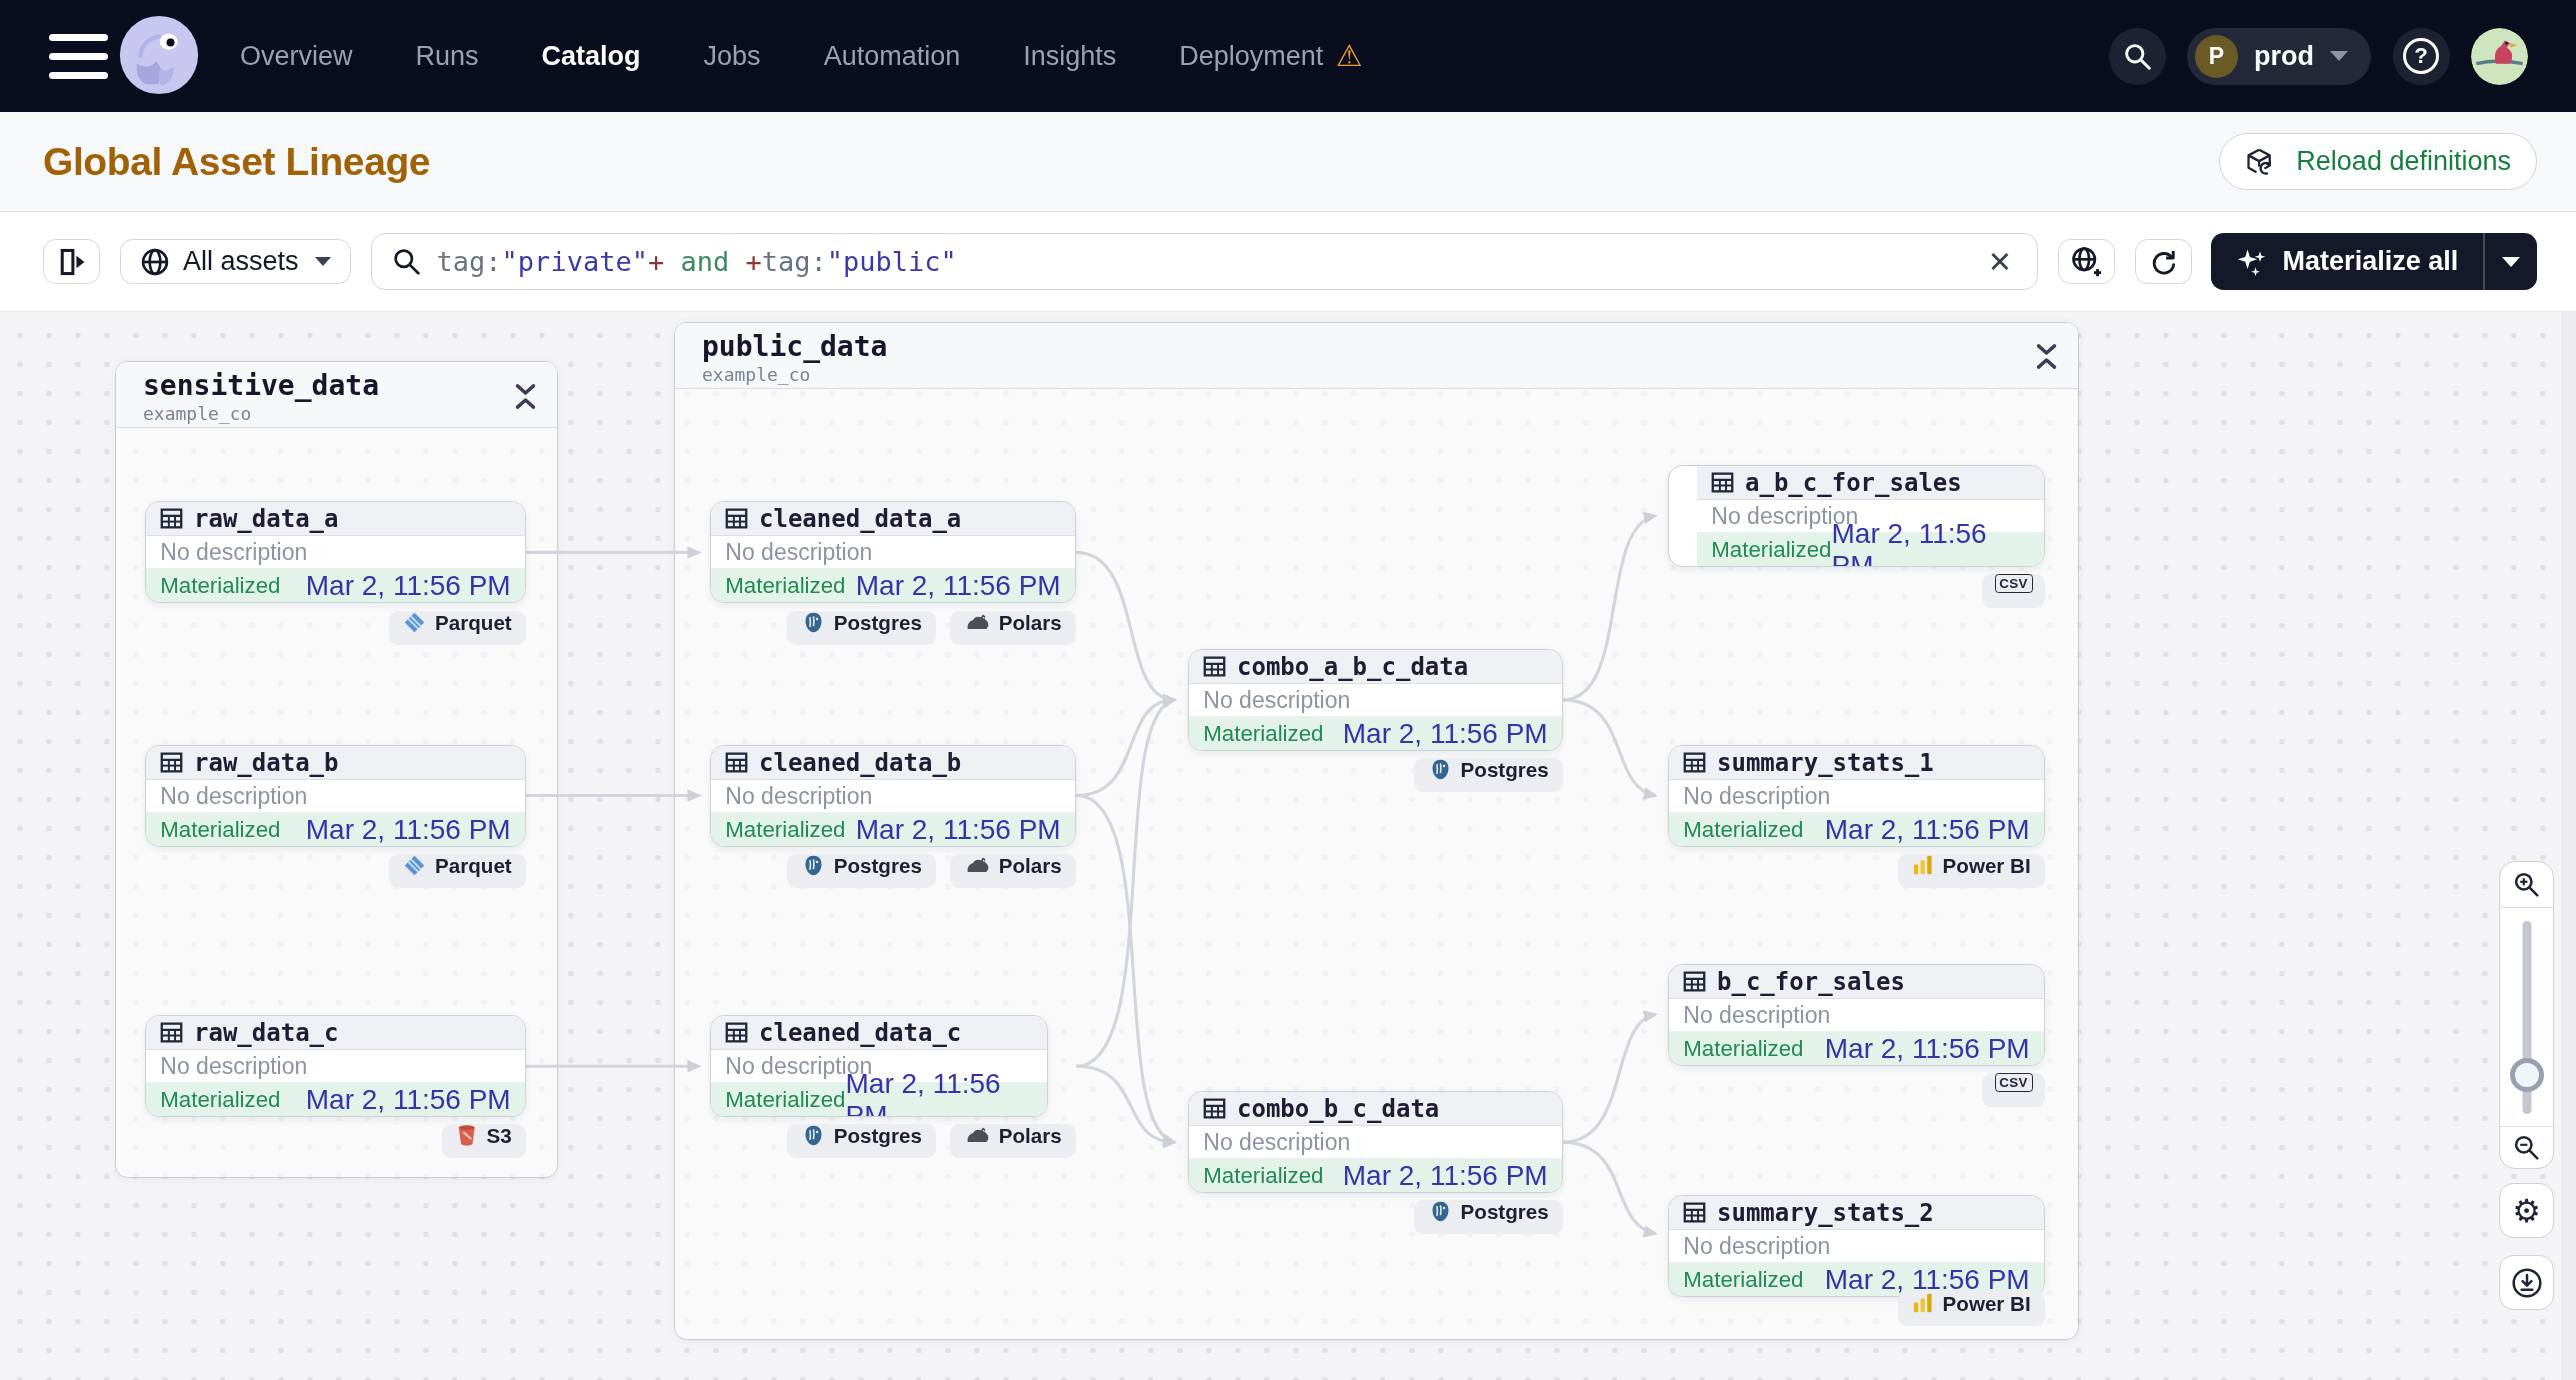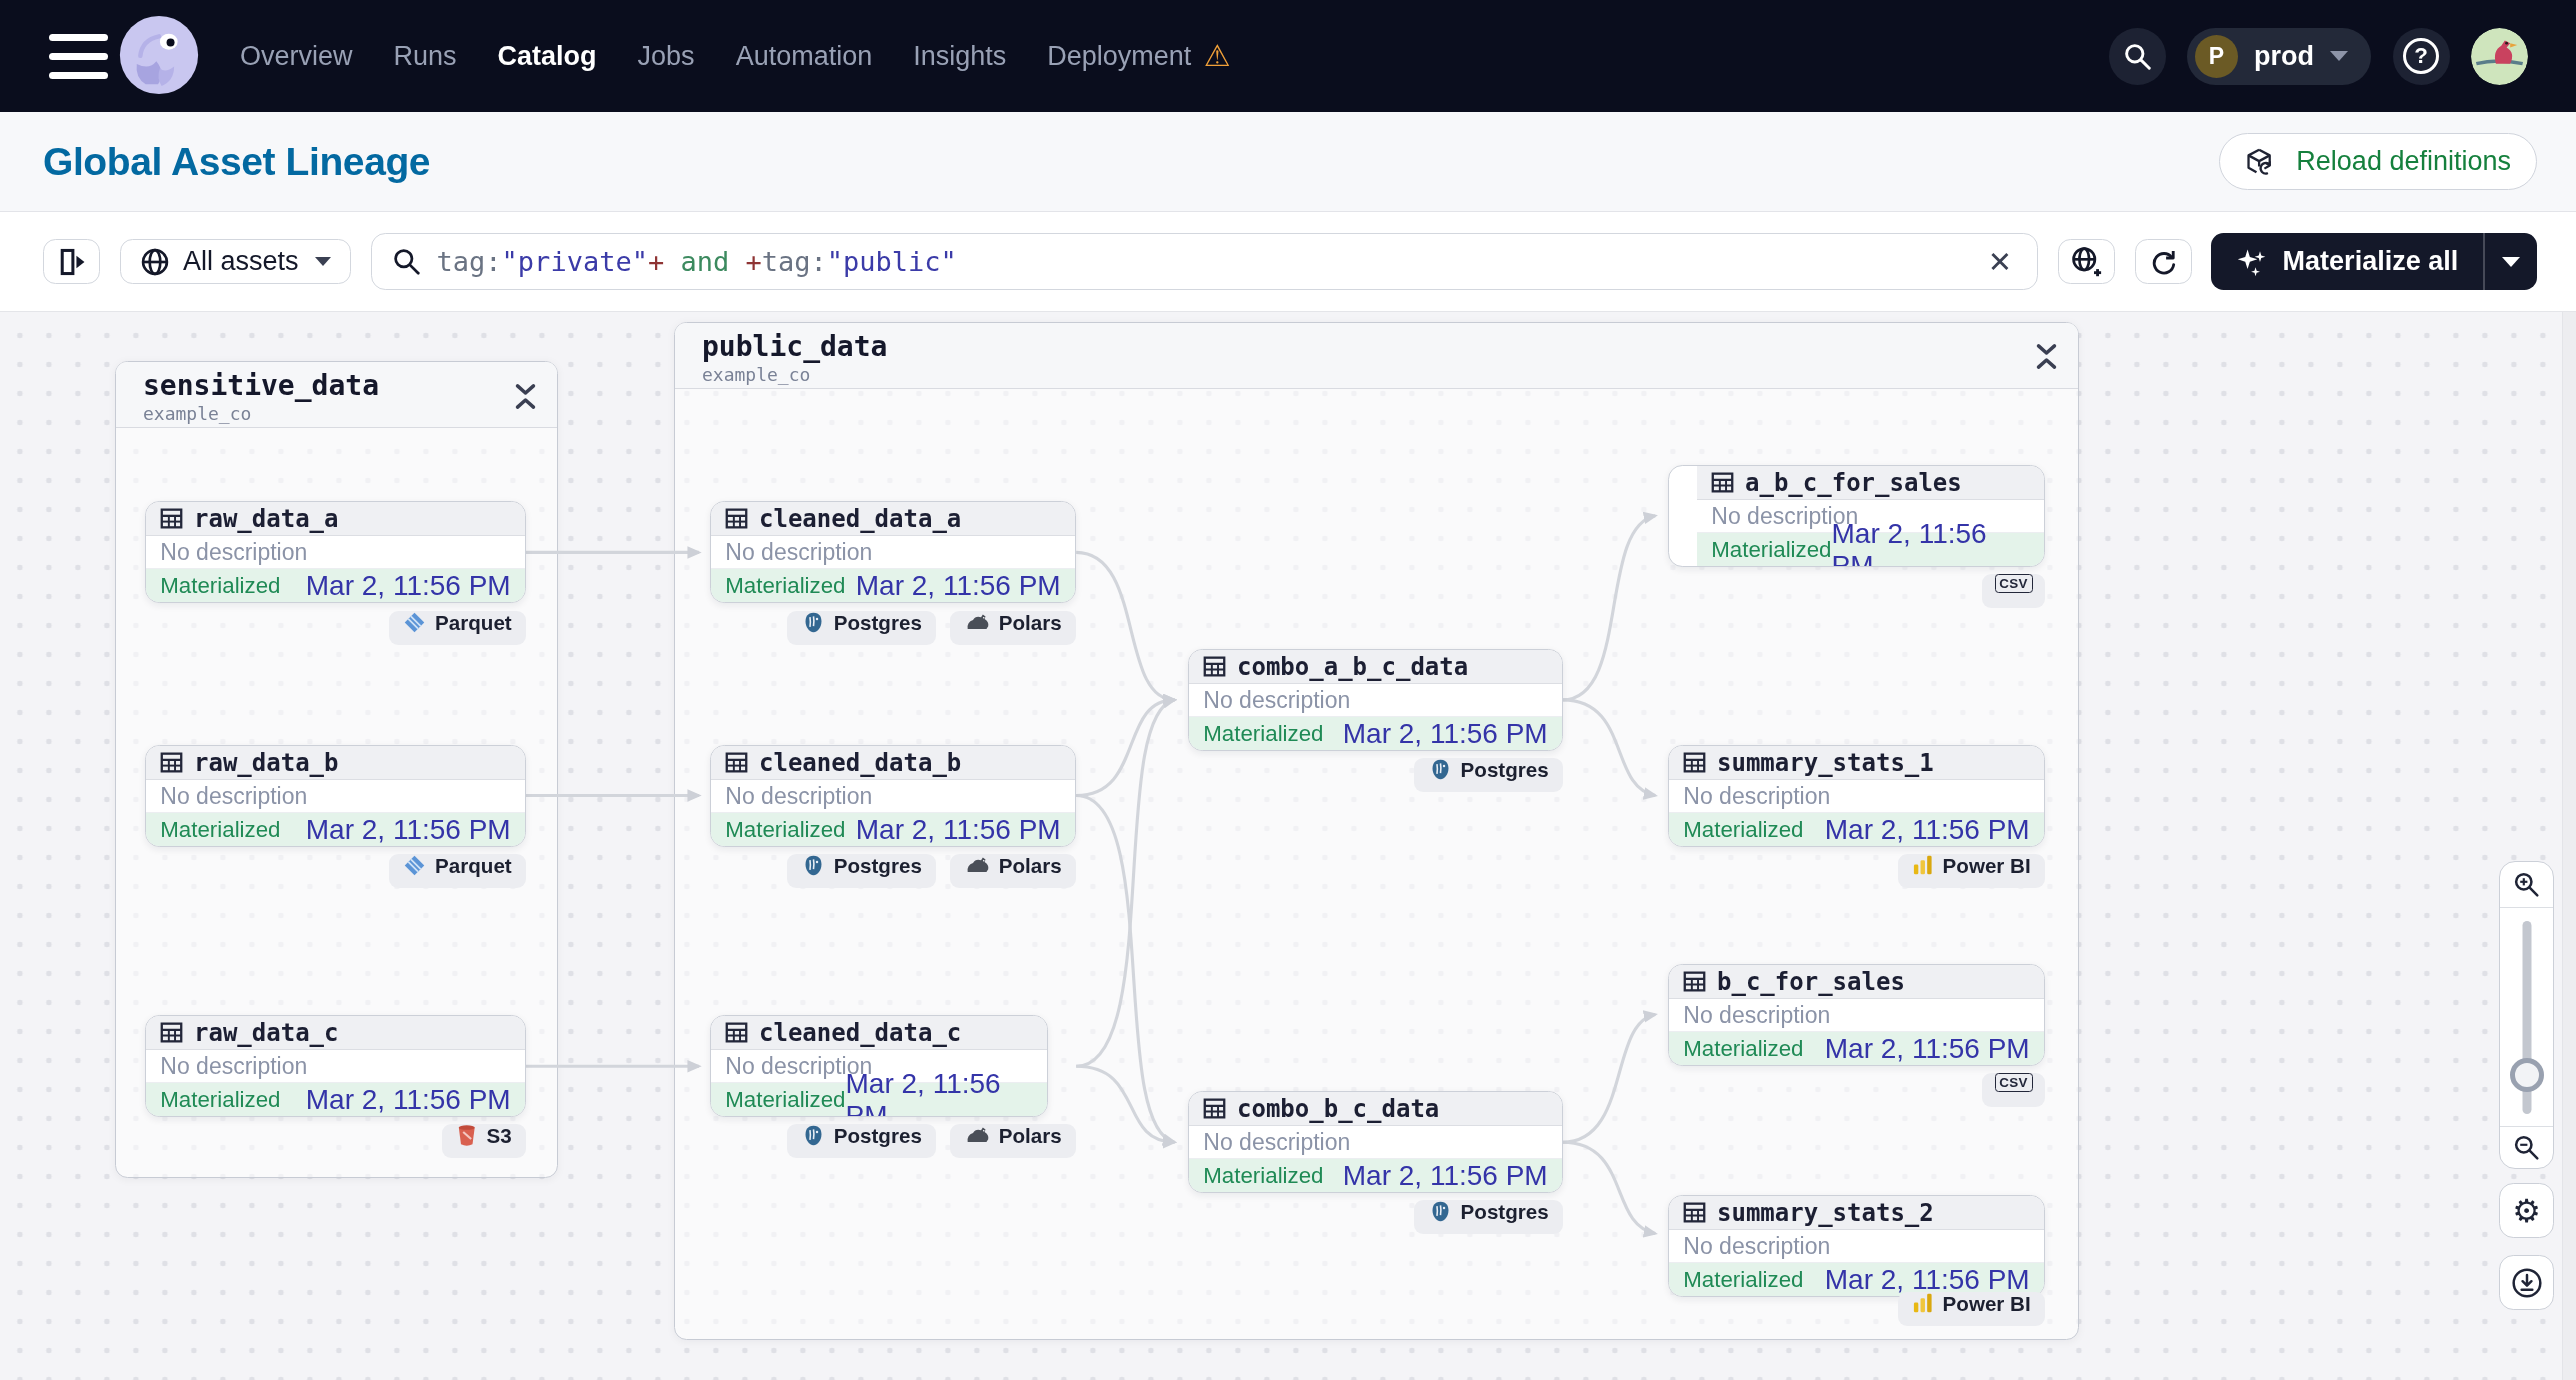--- a/index.html
+++ b/index.html
@@ -5,37 +5,37 @@
   * { box-sizing: border-box; margin: 0; padding: 0; }
   html,body { width: 2576px; height: 1380px; }
   body { font-family: "Liberation Sans", sans-serif; background:#f4f4f7; }
   .app { position:relative; width:2576px; height:1380px; overflow:hidden; }
 
   
   .nav { position:absolute; left:0; top:0; width:2576px; height:112px; background:#0a0d1d; display:flex; align-items:center; }
   .hamburger { position:absolute; left:49px; top:34px; width:59px; height:45px; display:flex; flex-direction:column; justify-content:space-between; cursor:pointer; }
   .hamburger span { display:block; height:7.2px; border-radius:3.6px; background:#fff; }
   .logo { position:absolute; left:119px; top:15px; width:80px; height:80px; }
-  .nav-links { position:absolute; left:240px; top:0; height:112px; display:flex; align-items:center; gap:41px; }
+  .nav-links { position:absolute; left:240px; top:0; height:112px; display:flex; align-items:center; gap:63px; }
   .nav-link { font-size:27px; font-weight:500; color:#99a1b5; cursor:pointer; white-space:nowrap; }
   .nav-link.active { color:#ffffff; font-weight:700; }
   .nav-link.warn { display:flex; align-items:center; gap:12.5px; }
   .warn-tri { color:#f0a039; font-size:30px; line-height:1; }
   .nav-right { position:absolute; right:48px; top:0; height:112px; display:flex; align-items:center; gap:21.5px; }
   .circle-btn { width:57px; height:57px; border-radius:50%; background:#1d2233; display:flex; align-items:center; justify-content:center; cursor:pointer; }
   .env-pill { height:57px; border-radius:29px; background:#232939; display:flex; align-items:center; padding:0 23px 0 8px; gap:16px; cursor:pointer; }
   .env-avatar { width:43px; height:43px; border-radius:50%; background:#6b5a25; color:#fff; font-size:23px; font-weight:700; display:flex; align-items:center; justify-content:center; }
   .env-name { color:#fff; font-size:27px; font-weight:600; }
   .chev-down { width:0; height:0; border-left:9px solid transparent; border-right:9px solid transparent; border-top:10.7px solid #8d94a8; }
   .help-q { width:36px; height:36px; border:3.1px solid #fff; border-radius:50%; color:#fff; font-size:22.3px; font-weight:700; display:flex; align-items:center; justify-content:center; }
   .user-avatar { width:57px; height:57px; border-radius:50%; overflow:hidden; cursor:pointer; }
 
   
   .page-header { position:absolute; left:0; top:112px; width:2576px; height:100px; background:#f7f8fa; border-bottom:1.8px solid #e3e4e9; display:flex; align-items:center; justify-content:space-between; padding:0 39px 0 43px; }
-  .page-title { font-size:39px; font-weight:700; color:#0369a1; letter-spacing:-0.4px; }
+  .page-title { font-size:39px; font-weight:700; color:#a16207; letter-spacing:-0.4px; }
   .reload-btn { height:57px; border:1.8px solid #d0d4dc; border-radius:29px; background:#fff; display:flex; align-items:center; gap:21px; padding:0 25px; font-size:27px; color:#15803d; cursor:pointer; }
 
   
   .toolbar { position:absolute; left:0; top:212px; width:2576px; height:100px; background:#ffffff; border-bottom:1.8px solid #e4e5e9; display:flex; align-items:center; padding:0 39px 0 43px; gap:19.7px; }
   .tb-btn { height:45px; min-width:57px; border:1.8px solid #d3d7de; border-radius:12.5px; background:#fff; display:flex; align-items:center; justify-content:center; cursor:pointer; }
   .scope-btn { padding:0 19.7px; gap:12.5px; font-size:27px; color:#141829; font-weight:500; }
   .scope-caret { width:0;height:0;border-left:8px solid transparent;border-right:8px solid transparent;border-top:9.8px solid #3a4052; margin-left:3.6px;}
   .search-box { flex:1; height:57px; border:1.8px solid #d3d7de; border-radius:14.3px; background:#fff; display:flex; align-items:center; padding:0 19.7px; gap:16px; }
   .query { flex:1; font-family:"DejaVu Sans Mono", monospace; font-size:27px; letter-spacing:0; white-space:pre; }
   .q-key { color:#6a7383; } .q-val { color:#3b3ba8; } .q-op { color:#8f3434; } .q-and { color:#3c8a5f; }

